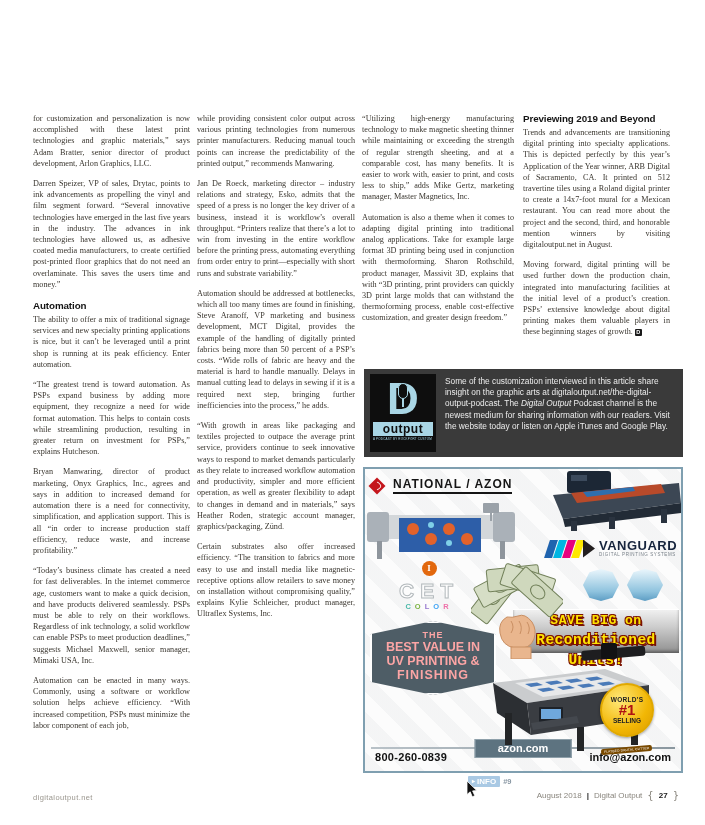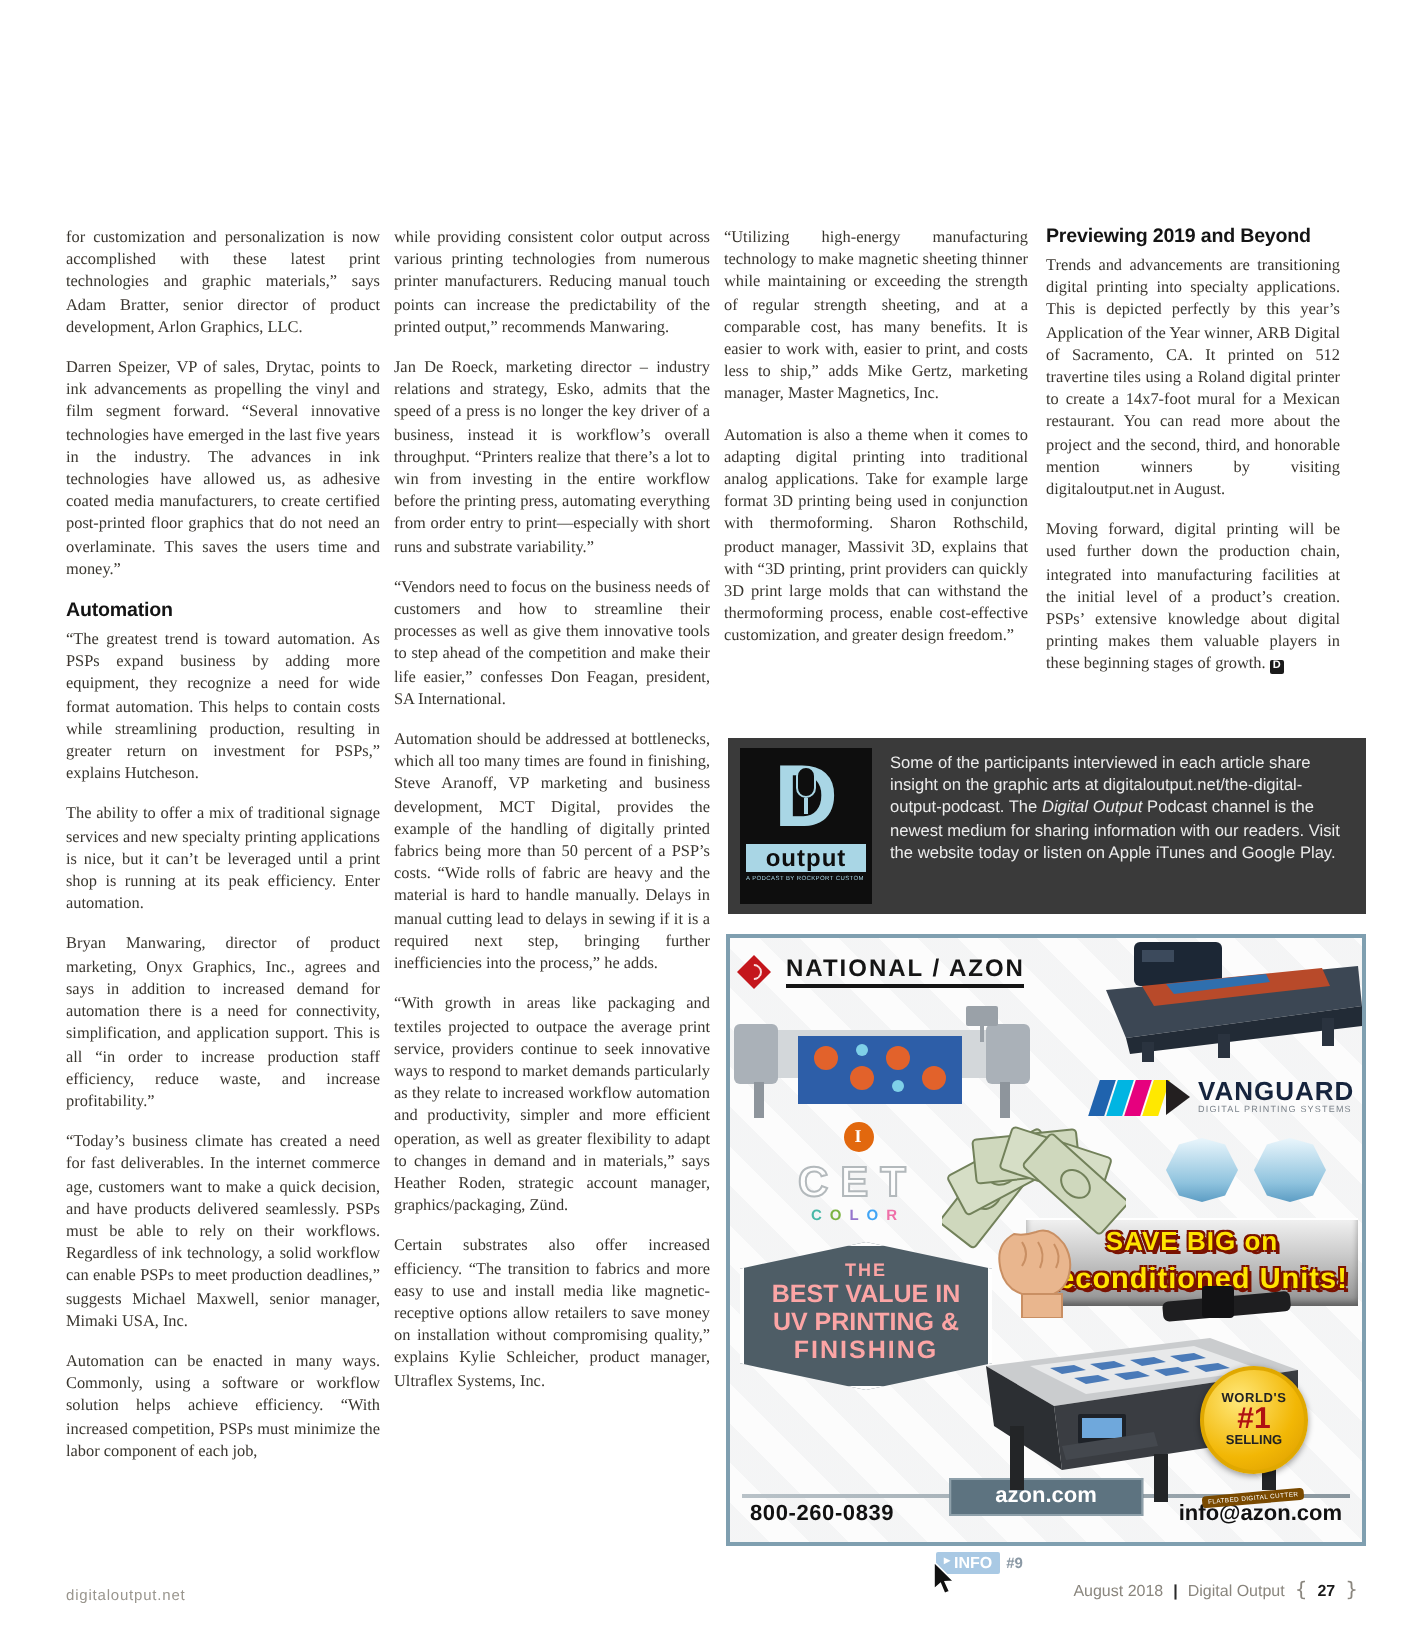--- a/index.html
+++ b/index.html
@@ -105,21 +105,21 @@
   .badges{ left:218px; top:100px; display:flex; gap:8px; }
   .badge{ width:36px; height:32px;
     background:linear-gradient(180deg,#eaf6fc,#8fc3de 70%,#5d9dc4);
     clip-path:polygon(50% 0,82% 10%,100% 50%,82% 90%,50% 100%,18% 90%,0 50%,18% 10%);
     filter:drop-shadow(0 1px 1px rgba(0,0,0,.3)); }
   .band{ left:148px; top:140px; width:166px; height:44px; z-index:2;
     background:linear-gradient(180deg,#f2f2f2 0,#cdcdcd 40%,#8f8f8f 100%);
     text-align:center; padding-top:3px;
     box-shadow:inset 0 1px 0 #fff, inset 0 -2px 3px rgba(0,0,0,.35); }
   .band-l1, .band-l2{
-    font-family:Liberation Sans, sans-serif; font-weight:bold; color:#ffe400;
+    font-family:Liberation Mono, monospace; font-weight:bold; color:#ffe400;
     letter-spacing:.5px;
     text-shadow:1px 1px 0 #7a1200, -1px 1px 0 #7a1200, 1px -1px 0 #7a1200,
       -1px -1px 0 #7a1200, 2px 2px 0 #7a1200;
   }
   .band-l1{ font-size:13px; line-height:18px; }
   .band-l2{ font-size:14.5px; line-height:20px; }
   .hex{ left:5px; top:152px; width:126px; height:74px; z-index:3;
     background:#4e5d66; text-align:center; color:#fca5a5;
     clip-path:polygon(50% 0,100% 18%,100% 82%,50% 100%,0 82%,0 18%);
     box-shadow:inset 0 0 0 2px #fff; }
@@ -170,31 +170,30 @@
 </style>
 </head>
 <body>
 
 <div class="page">
 
   <section class="col" id="c1">
     <p>for customization and personalization is now accomplished with these latest print technologies and graphic materials,” says Adam Bratter, senior director of product development, Arlon Graphics, LLC.</p>
     <p>Darren Speizer, VP of sales, Drytac, points to ink advancements as propelling the vinyl and film segment forward. “Several innovative technologies have emerged in the last five years in the industry. The advances in ink technologies have allowed us, as adhesive coated media manufacturers, to create certified post-printed floor graphics that do not need an overlaminate. This saves the users time and money.”</p>
     <h2 class="colhead">Automation</h2>
+    <p>The ability to offer a mix of traditional signage services and new specialty printing applications is nice, but it can’t be leveraged until a print shop is running at its peak efficiency. Enter automation.</p>
     <p>“The greatest trend is toward automation. As PSPs expand business by adding more equipment, they recognize a need for wide format automation. This helps to contain costs while streamlining production, resulting in greater return on investment for PSPs,” explains Hutcheson.</p>
-    <p>The ability to offer a mix of traditional signage services and new specialty printing applications is nice, but it can’t be leveraged until a print shop is running at its peak efficiency. Enter automation.</p>
     <p>Bryan Manwaring, director of product marketing, Onyx Graphics, Inc., agrees and says in addition to increased demand for automation there is a need for connectivity, simplification, and application support. This is all “in order to increase production staff efficiency, reduce waste, and increase profitability.”</p>
     <p>“Today’s business climate has created a need for fast deliverables. In the internet commerce age, customers want to make a quick decision, and have products delivered seamlessly. PSPs must be able to rely on their workflows. Regardless of ink technology, a solid workflow can enable PSPs to meet production deadlines,” suggests Michael Maxwell, senior manager, Mimaki USA, Inc.</p>
     <p>Automation can be enacted in many ways. Commonly, using a software or workflow solution helps achieve efficiency. “With increased competition, PSPs must minimize the labor component of each job,</p>
   </section>
 
   <section class="col" id="c2">
     <p>while providing consistent color output across various printing technologies from numerous printer manufacturers. Reducing manual touch points can increase the predictability of the printed output,” recommends Manwaring.</p>
     <p>Jan De Roeck, marketing director – industry relations and strategy, Esko, admits that the speed of a press is no longer the key driver of a business, instead it is workflow’s overall throughput. “Printers realize that there’s a lot to win from investing in the entire workflow before the printing press, automating everything from order entry to print—especially with short runs and substrate variability.”</p>
-    <p>“Vendors need to focus on the business needs of customers and how to streamline their processes as well as give them innovative tools to step ahead of the competition and make their life easier,” confesses Don Feagan, president, SA International.</p>
     <p>Automation should be addressed at bottlenecks, which all too many times are found in finishing, Steve Aranoff, VP marketing and business development, MCT Digital, provides the example of the handling of digitally printed fabrics being more than 50 percent of a PSP’s costs. “Wide rolls of fabric are heavy and the material is hard to handle manually. Delays in manual cutting lead to delays in sewing if it is a required next step, bringing further inefficiencies into the process,” he adds.</p>
     <p>“With growth in areas like packaging and textiles projected to outpace the average print service, providers continue to seek innovative ways to respond to market demands particularly as they relate to increased workflow automation and productivity, simpler and more efficient operation, as well as greater flexibility to adapt to changes in demand and in materials,” says Heather Roden, strategic account manager, graphics/packaging, Zünd.</p>
     <p>Certain substrates also offer increased efficiency. “The transition to fabrics and more easy to use and install media like magnetic-receptive options allow retailers to save money on installation without compromising quality,” explains Kylie Schleicher, product manager, Ultraflex Systems, Inc.</p>
   </section>
 
   <section class="col" id="c3">
     <p>“Utilizing high-energy manufacturing technology to make magnetic sheeting thinner while maintaining or exceeding the strength of regular strength sheeting, and at a comparable cost, has many benefits. It is easier to work with, easier to print, and costs less to ship,” adds Mike Gertz, marketing manager, Master Magnetics, Inc.</p>
     <p>Automation is also a theme when it comes to adapting digital printing into traditional analog applications. Take for example large format 3D printing being used in conjunction with thermoforming. Sharon Rothschild, product manager, Massivit 3D, explains that with “3D printing, print providers can quickly 3D print large molds that can withstand the thermoforming process, enable cost-effective customization, and greater design freedom.”</p>
   </section>
 
@@ -209,21 +208,21 @@
       <div class="pod-d-wrap">
         <span class="pod-d">D</span>
         <span class="pod-mic">
             <i></i>
             <b></b>
           </span>
       </div>
       <div class="pod-out">output</div>
       <div class="pod-cap">A PODCAST BY ROCKPORT CUSTOM PUBLISHING</div>
     </div>
-    <p class="pod-text"><span>Some of the participants interviewed in each article share insight on the graphic arts at digitaloutput.net/the-digital-output-podcast. The </span><i>Digital Output</i><span> Podcast channel is the newest medium for sharing information with our readers. Visit the website today or listen on Apple iTunes and Google Play.</span></p>
+    <p class="pod-text"><span>Some of the customization interviewed in this article share insight on the graphic arts at digitaloutput.net/the-digital-output-podcast. The </span><i>Digital Output</i><span> Podcast channel is the newest medium for sharing information with our readers. Visit the website today or listen on Apple iTunes and Google Play.</span></p>
   </aside>
 
   <aside class="ad">
 
     <div class="az-head">
       <span class="az-diamond"></span>
       <span class="az-name">NATIONAL / AZON</span>
     </div>
 
     <svg class="printer1" width="168" height="64" viewBox="0 0 168 64">

